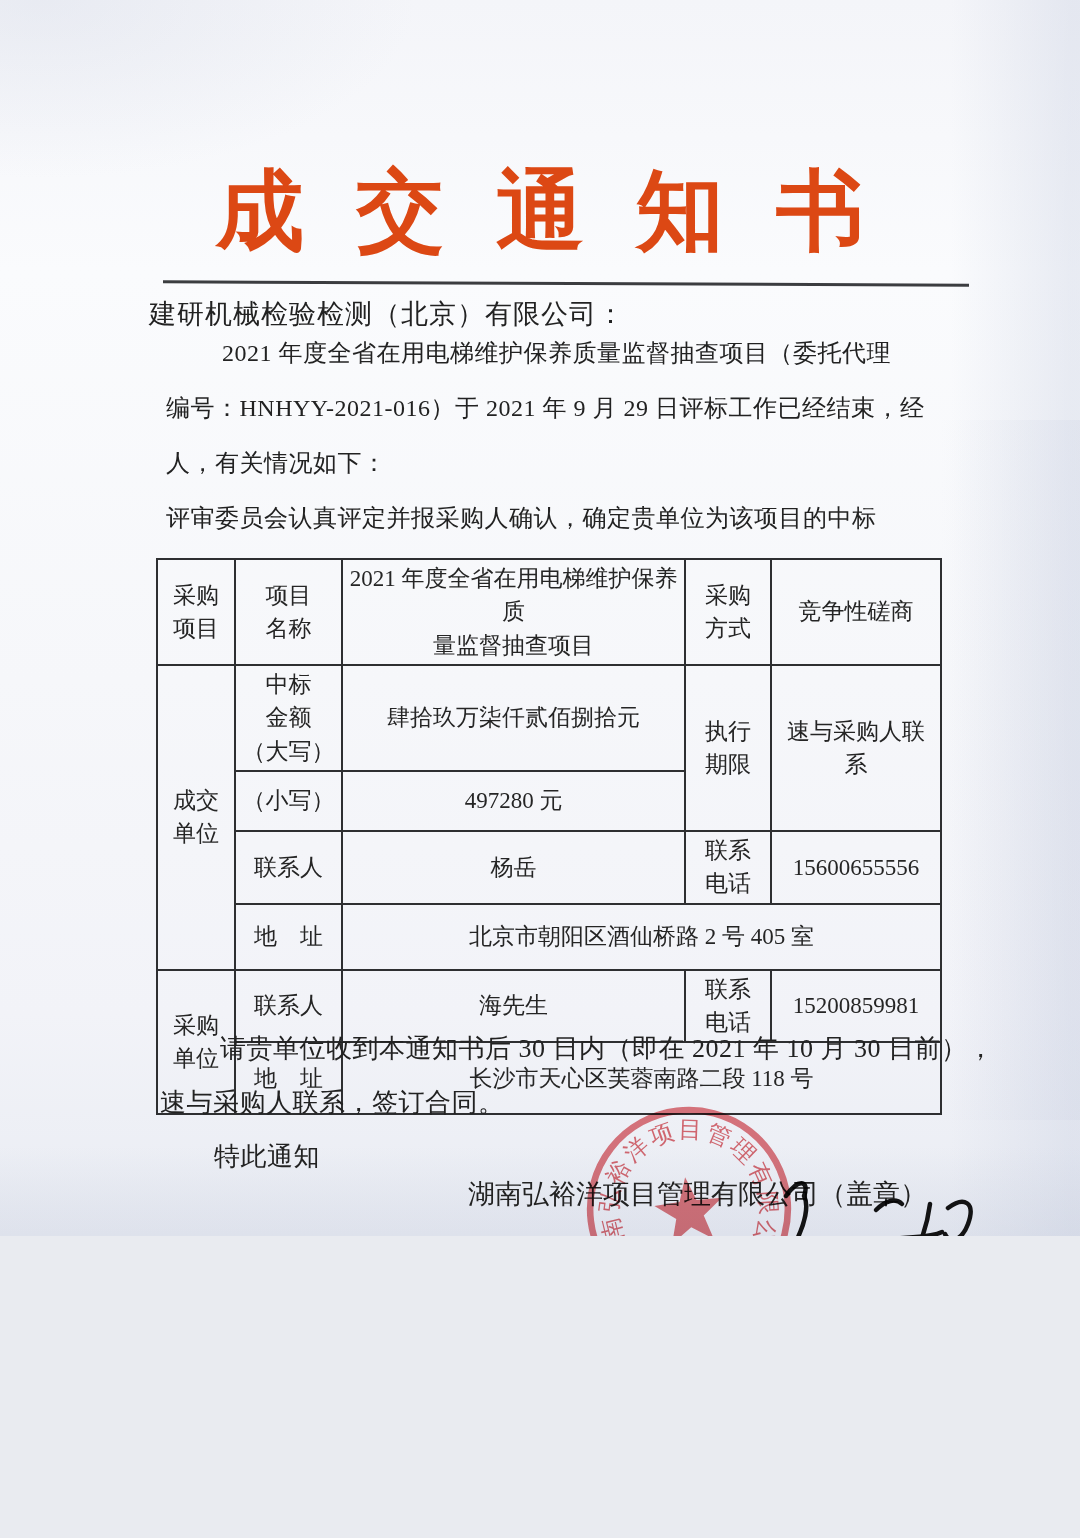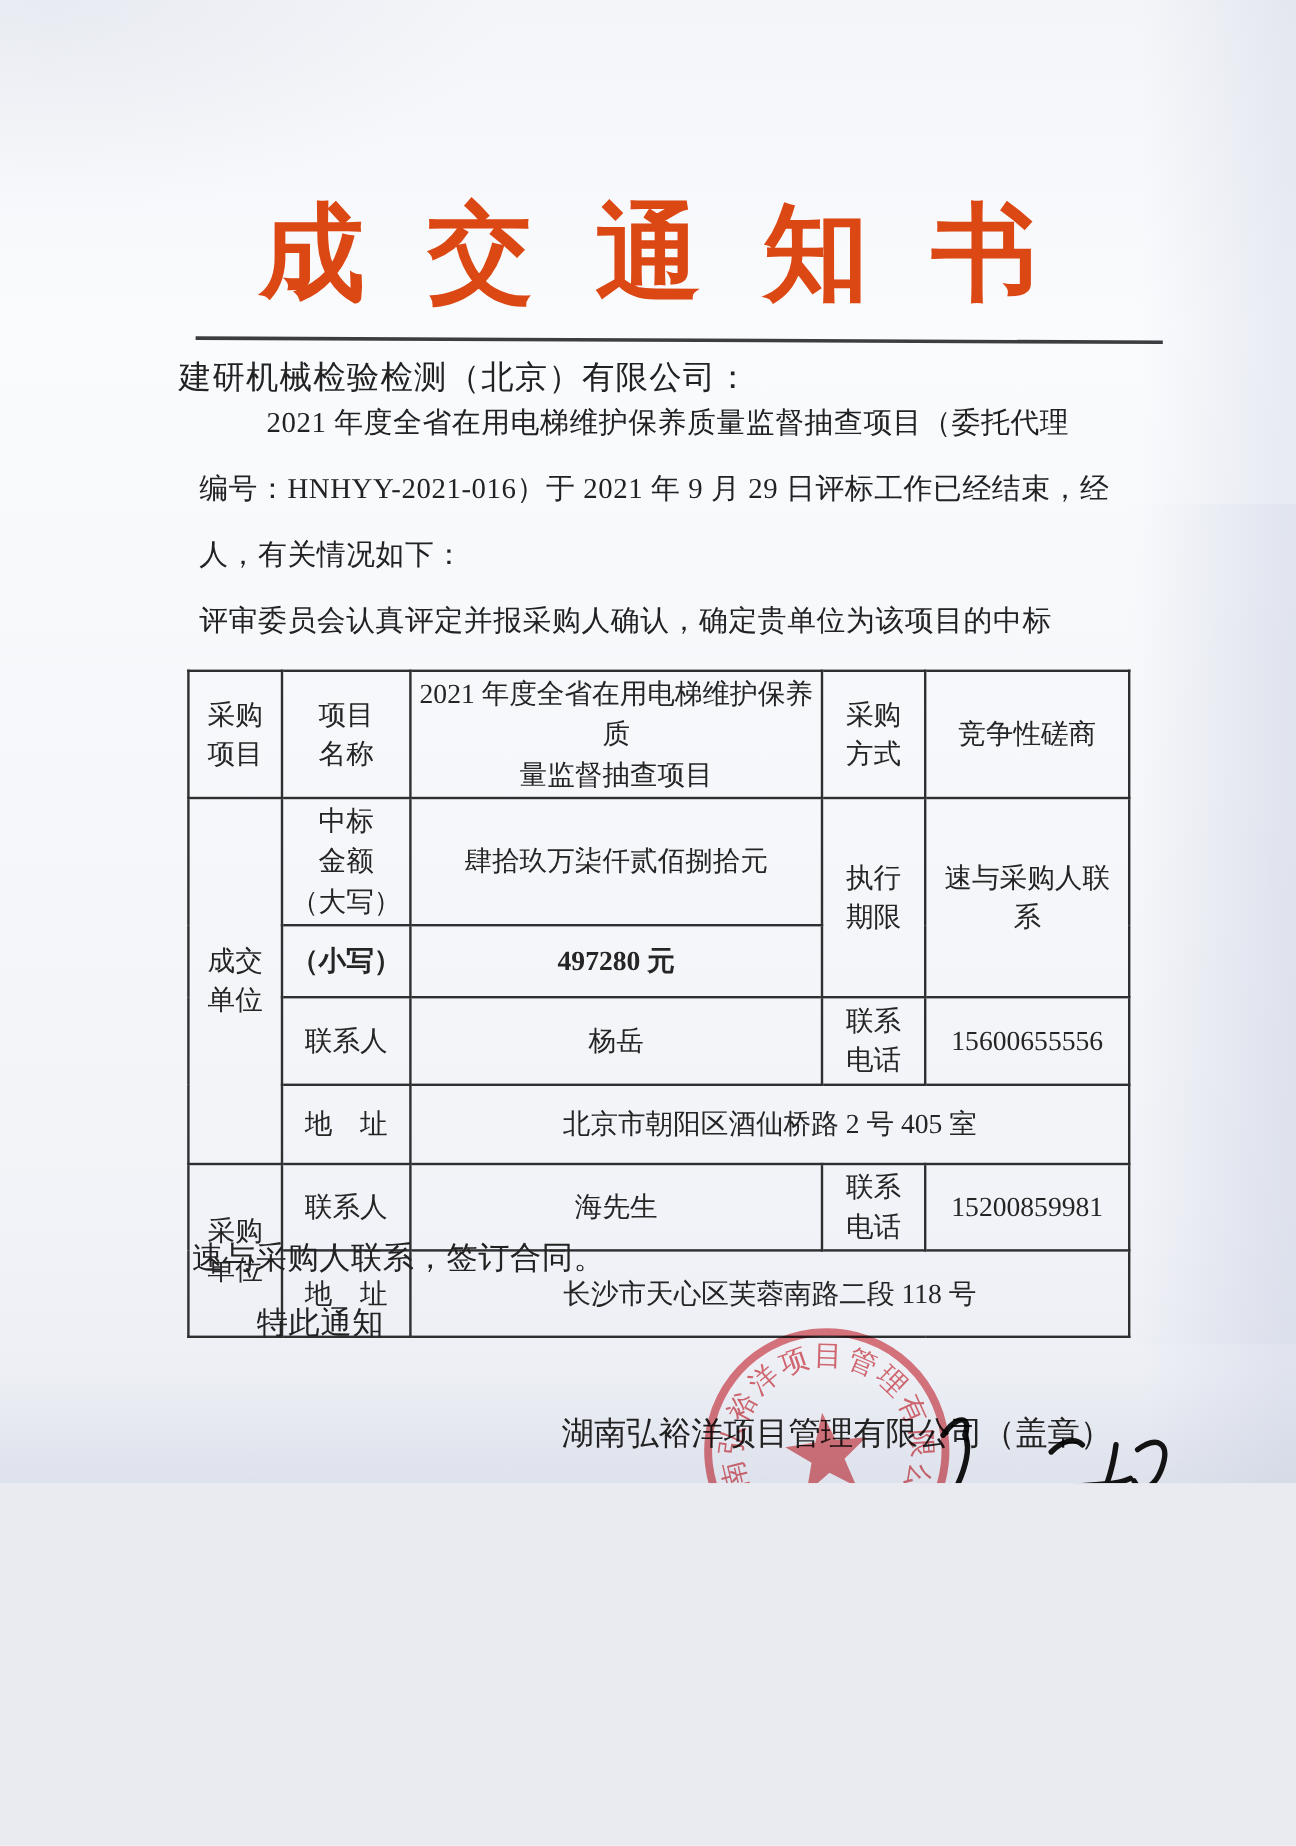--- a/index.html
+++ b/index.html
@@ -48,21 +48,21 @@
     position:absolute;left:156px;top:558px;
     width:784px;border-collapse:collapse;table-layout:fixed;
     font-size:23px;color:#252525;
   }
   table.award td{
     border:2px solid #2e2f31;
     text-align:center;vertical-align:middle;
     white-space:pre-line;line-height:1.45;
     padding:2px 4px;overflow:hidden;
   }
-  tr.r1 td{height:58px;} tr.r2 td{height:82px;} tr.r3 td{height:54px;font-weight:bold;}
+  tr.r1 td{height:58px;} tr.r2 td{height:82px;} tr.r3 td{height:54px;}
   tr.r4 td{height:62px;} tr.r5 td{height:60px;} tr.r6 td{height:56px;} tr.r7 td{height:66px;}
 
   .closing{position:absolute;left:160px;top:1022px;font-size:26px;letter-spacing:.5px;}
   .closing .ln{white-space:nowrap;line-height:54px;}
   .closing .ln.indent{padding-left:60px;}
   .closing .ln.indent2{padding-left:54px;}
 
   .company-line{position:absolute;left:468px;top:1176px;font-size:27px;white-space:nowrap;}
   .legal-line{position:absolute;left:556px;top:1246px;font-size:27px;white-space:nowrap;}
   .date-line{position:absolute;left:566px;top:1318px;font-size:27px;white-space:nowrap;}
@@ -154,20 +154,21 @@
       <td>15200859981</td>
     </tr>
     <tr class="r7">
       <td>地　址</td>
       <td colspan="3">长沙市天心区芙蓉南路二段 118 号</td>
     </tr>
   </tbody>
     </table>
 
   <div class="closing">
+    <div class="ln indent">请贵单位收到本通知书后 30 日内（即在 2021 年 10 月 30 日前），</div>
     <div class="ln">速与采购人联系，签订合同。</div>
     <div class="ln indent2">特此通知</div>
   </div>
 
   <div class="company-line">湖南弘裕洋项目管理有限公司（盖章）</div>
   <div class="legal-line">有限公司（签字）：</div>
   <div class="date-line">2021 年 9 月 30 日</div>
 
   <svg class="stamp" viewBox="0 0 240 240">
     <defs>

